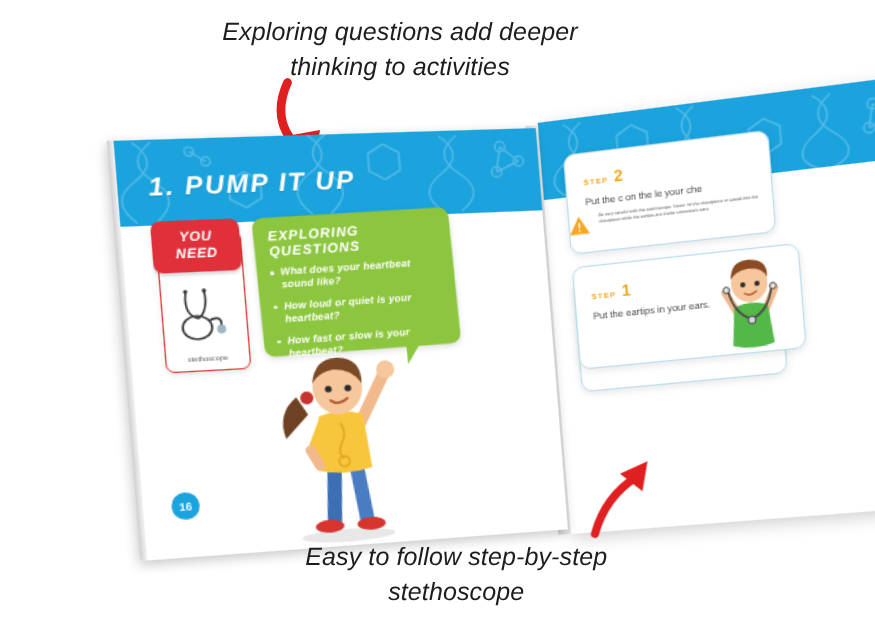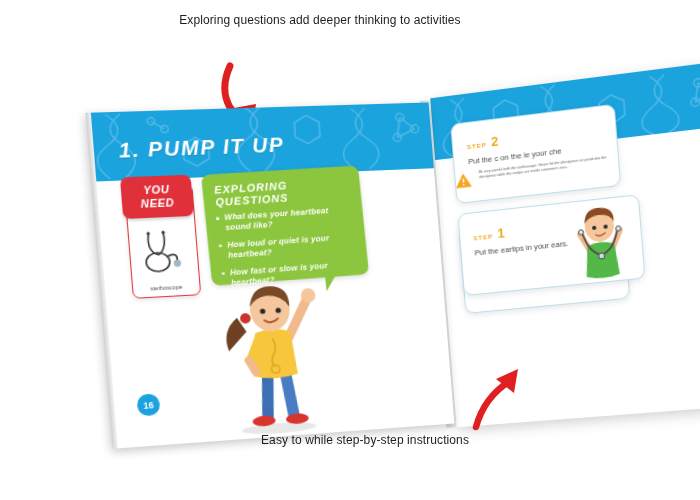--- a/index.html
+++ b/index.html
@@ -7,21 +7,21 @@
     width:700px;height:500px;position:relative;overflow:hidden;
     background:#ffffff;
     font-family:"Liberation Sans", sans-serif;
   }
   .stage{position:absolute;inset:0;}
 
   
   .annot{
     position:absolute;text-align:center;color:#1d1d1b;
     font-family:"Liberation Sans", sans-serif;
-    font-size:12px;line-height:1.42;letter-spacing:.1px;
+    font-size:20px;line-height:1.42;letter-spacing:.1px;font-style:italic;
   }
   #annot-top{left:170px;top:12px;width:300px;}
   #annot-bottom{left:205px;top:432px;width:320px;}
 
   .arrow{position:absolute;}
 
   
   .book{
     position:absolute;left:96px;top:96px;width:640px;height:350px;
     transform:rotate(-4.6deg);
@@ -346,15 +346,15 @@
       </div>
     </div>
 
   </div>
 
   <svg class="arrow" style="left:466px;top:365px;" width="66" height="66" viewBox="0 0 66 66">
     <path d="M10 62 C16 40, 28 26, 44 16" stroke="#e02020" stroke-width="6.5" fill="none" stroke-linecap="round"></path>
     <path d="M30 14 L52 4 L48 28 Z" fill="#e02020"></path>
   </svg>
 
-  <div class="annot" id="annot-bottom">Easy to while step-by-step instructions</div>
+  <div class="annot" id="annot-bottom">Easy to follow step-by-step stethoscope</div>
 
 </div>
 
 </body></html>

